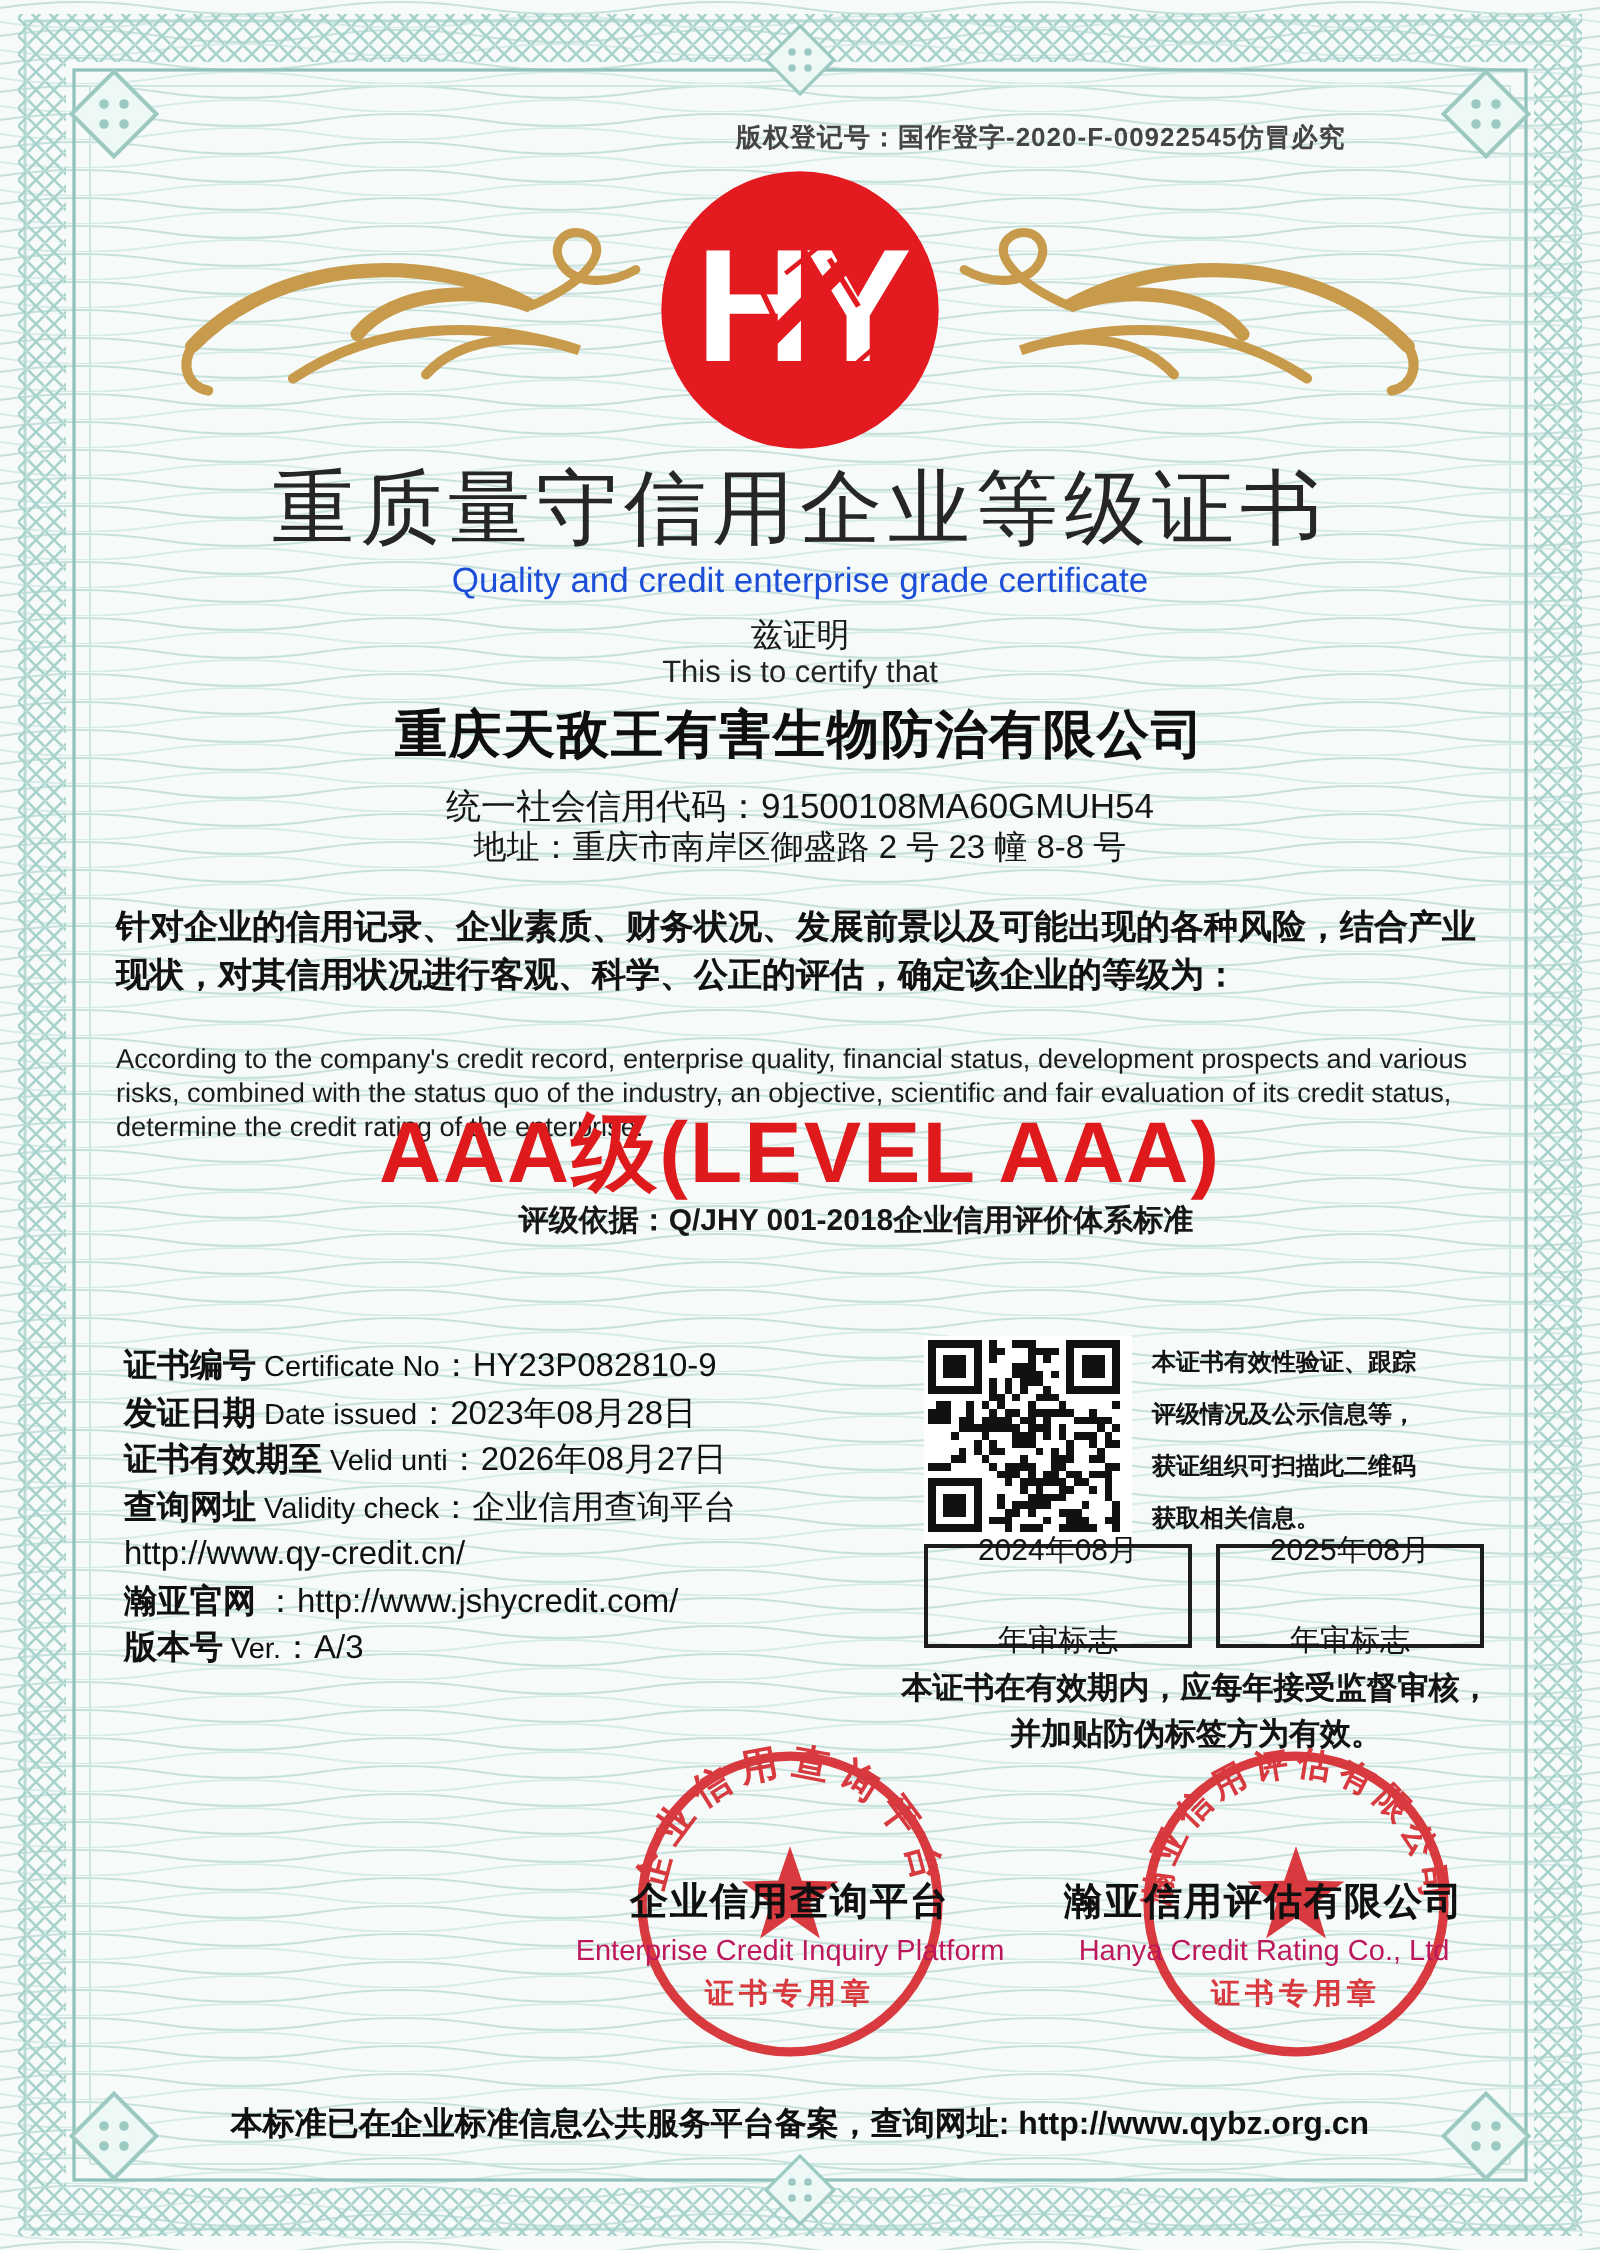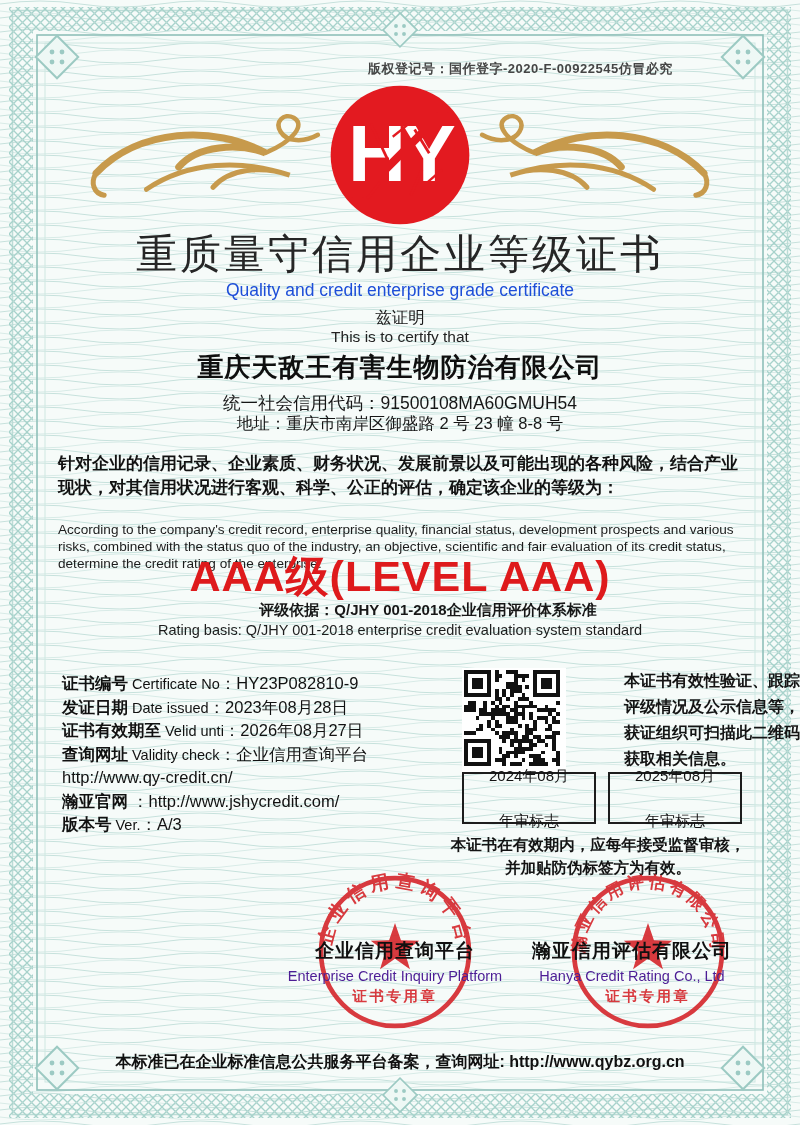--- a/index.html
+++ b/index.html
@@ -40,36 +40,36 @@
   .basis-en{top:622px;font-size:14.5px;color:#1d1d1d;}
 
   .info-list{top:672px;left:62px;font-size:16.5px;line-height:22.5px;color:#111;text-align:left;}
   .info-line .lab-cn{font-weight:bold;}
   .info-line .lab-cn:not(:empty){margin-right:4px;}
   .info-line .lab-en{font-size:14.5px;}
   .info-line .val{}
 
   .qr-row{top:668px;left:462px;display:flex;gap:10px;align-items:flex-start;}
   .qr-box{width:100px;height:100px;background:#fff;padding:2px;}
-  .qr-note{font-size:16px;line-height:26px;font-weight:bold;color:#141414;white-space:nowrap;text-align:left;margin-left:48px;}
+  .qr-note{font-size:12px;line-height:26px;font-weight:bold;color:#141414;white-space:nowrap;text-align:left;}
 
   .audit-boxes{top:772px;left:462px;display:flex;gap:12px;}
   .audit-box{width:130px;height:48px;border:2.5px solid #1d1d1d;display:flex;flex-direction:column;
     align-items:center;justify-content:center;font-size:15px;line-height:21px;color:#131313;gap:24px;}
 
   .audit-note{top:833px;left:448px;width:300px;text-align:center;font-size:15.5px;font-weight:bold;line-height:23px;color:#131313;}
 
   .stamp{width:170px;height:170px;top:867px;}
   .stamp.s1{left:310px;}
   .stamp.s2{left:563px;}
   .stamp-label{text-align:center;z-index:3;}
   .stamp-label.s1{left:243px;top:938px;width:304px;}
   .stamp-label.s2{left:480px;top:938px;width:304px;}
   .stamp-name-cn{font-size:19px;font-weight:bold;color:#101010;letter-spacing:1px;}
-  .stamp-name-en{font-size:14.5px;color:#4c1d95;margin-top:4px;}
+  .stamp-name-en{font-size:14.5px;color:#be185d;margin-top:4px;}
 
   .footer-line{top:1052px;font-size:16px;font-weight:bold;color:#101010;}
 </style>
 </head>
 <body>
 
 <div class="page">
 
   <svg class="bg-svg" width="800" height="1125">
     <defs>
@@ -152,21 +152,20 @@
     <div class="abs ctr code-line">统一社会信用代码：91500108MA60GMUH54</div>
     <div class="abs ctr addr-line">地址：重庆市南岸区御盛路 2 号 23 幢 8-8 号</div>
 
     <div class="abs para">
       <div class="para-cn">针对企业的信用记录、企业素质、财务状况、发展前景以及可能出现的各种风险，结合产业现状，对其信用状况进行客观、科学、公正的评估，确定该企业的等级为：</div>
       <div class="para-en">According to the company's credit record, enterprise quality, financial status, development prospects and various risks, combined with the status quo of the industry, an objective, scientific and fair evaluation of its credit status, determine the credit rating of the enterprise:</div>
     </div>
 
     <div class="abs ctr grade">AAA级(LEVEL AAA)</div>
     <div class="abs ctr basis-cn">评级依据：Q/JHY 001-2018企业信用评价体系标准</div>
-    <div class="abs ctr basis-en">Rating basis: Q/JHY 001-2018 enterprise credit evaluation system standard</div>
 
     <div class="abs info-list">
       <div class="info-line"><span class="lab-cn">证书编号</span><span class="lab-en">Certificate No</span><span class="sep">：</span><span class="val">HY23P082810-9</span></div>
       <div class="info-line"><span class="lab-cn">发证日期</span><span class="lab-en">Date issued</span><span class="sep">：</span><span class="val">2023年08月28日</span></div>
       <div class="info-line"><span class="lab-cn">证书有效期至</span><span class="lab-en">Velid unti</span><span class="sep">：</span><span class="val">2026年08月27日</span></div>
       <div class="info-line"><span class="lab-cn">查询网址</span><span class="lab-en">Validity check</span><span class="sep">：</span><span class="val">企业信用查询平台</span></div>
       <div class="info-line"><span class="lab-cn"></span><span class="lab-en"></span><span class="sep"></span><span class="val">http://www.qy-credit.cn/</span></div>
       <div class="info-line"><span class="lab-cn">瀚亚官网</span><span class="lab-en"></span><span class="sep">：</span><span class="val">http://www.jshycredit.com/</span></div>
       <div class="info-line"><span class="lab-cn">版本号</span><span class="lab-en">Ver.</span><span class="sep">：</span><span class="val">A/3</span></div>
     </div>

